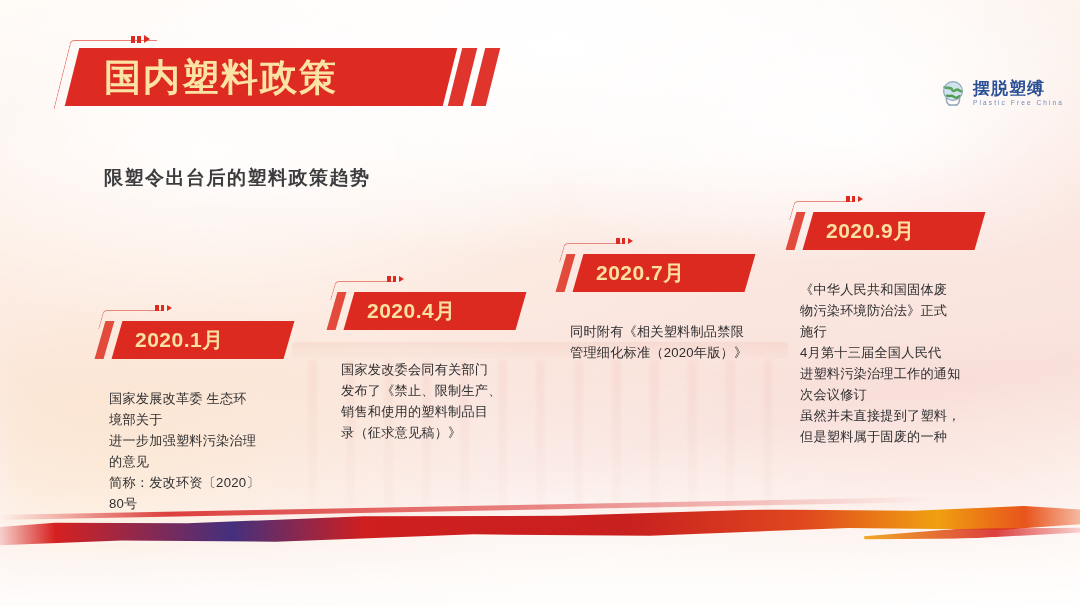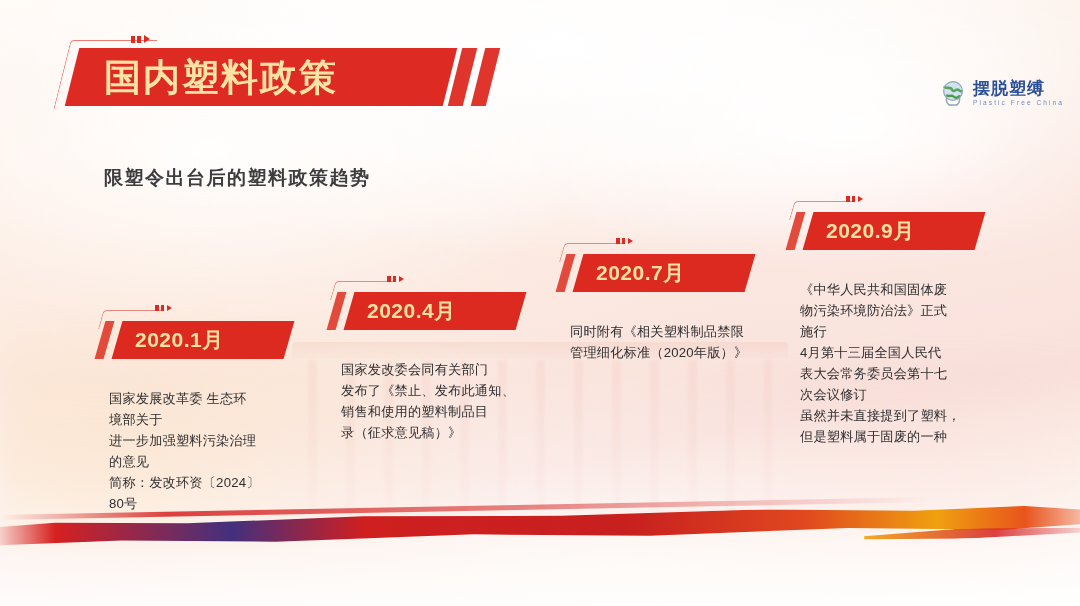--- a/index.html
+++ b/index.html
@@ -428,40 +428,40 @@
       <span class="tri"></span>
     </div>
     <div class="head-slash"></div>
     <div class="head"></div>
     <div class="head-label">2020.1月</div>
     <div class="body">
       <div class="para">国家发展改革委 生态环
 境部关于
 进一步加强塑料污染治理
 的意见
-简称：发改环资〔2024〕
+简称：发改环资〔2020〕
 80号</div>
     </div>
   </div>
 
   <div class="card" id="card-2">
     <div class="rail"></div>
     <div class="mark-corner"></div>
     <div class="mark-line"></div>
     <div class="marker">
       <span class="sq"></span>
       <span class="sq"></span>
       <span class="tri"></span>
     </div>
     <div class="head-slash"></div>
     <div class="head"></div>
     <div class="head-label">2020.4月</div>
     <div class="body">
       <div class="para">国家发改委会同有关部门
-发布了《禁止、发布此通知、
+发布了《禁止、限制生产、
 销售和使用的塑料制品目
 录（征求意见稿）》</div>
     </div>
   </div>
 
   <div class="card" id="card-3">
     <div class="rail"></div>
     <div class="mark-corner"></div>
     <div class="mark-line"></div>
     <div class="marker">
@@ -488,20 +488,20 @@
       <span class="tri"></span>
     </div>
     <div class="head-slash"></div>
     <div class="head"></div>
     <div class="head-label">2020.9月</div>
     <div class="body">
       <div class="para">《中华人民共和国固体废
 物污染环境防治法》正式
 施行
 4月第十三届全国人民代
-表大会常务委员会第十七
+进塑料污染治理工作的通知
 次会议修订
 虽然并未直接提到了塑料，
 但是塑料属于固废的一种</div>
     </div>
   </div>
 
 </div>
 
 </body></html>

